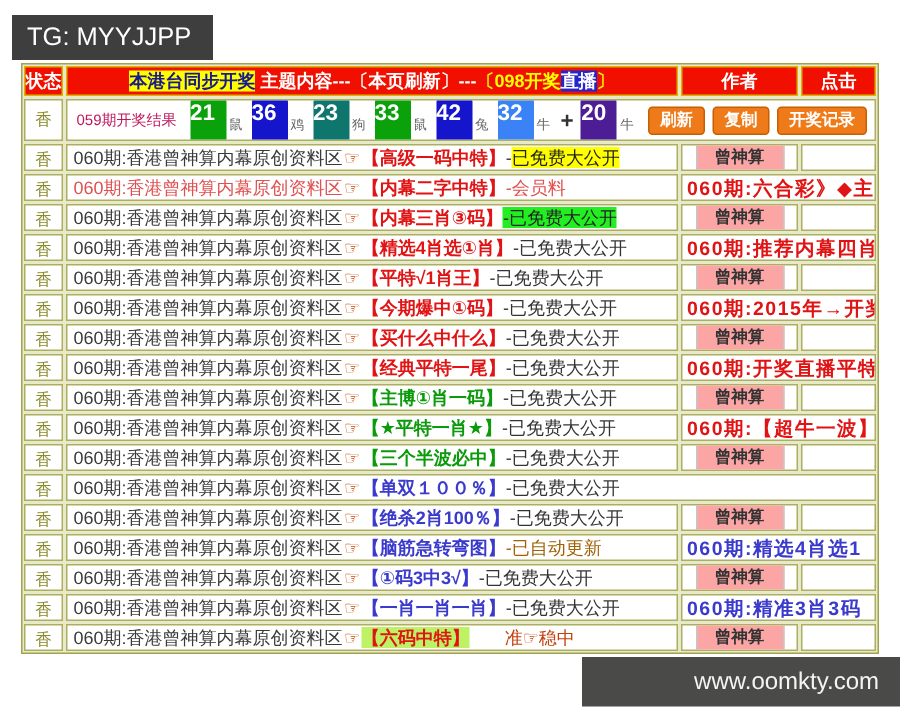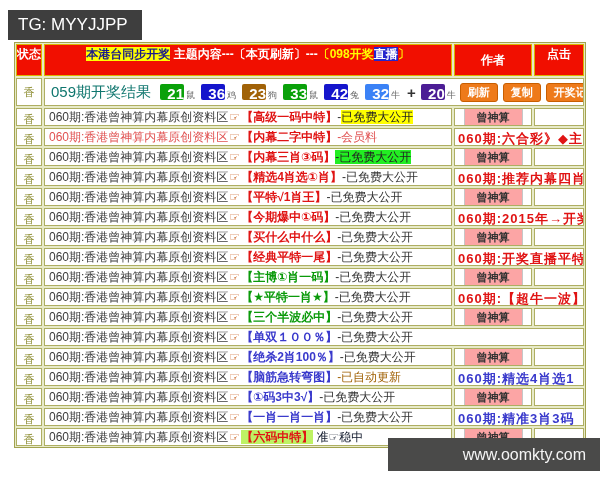--- a/index.html
+++ b/index.html
@@ -22,32 +22,32 @@
   .row:last-child { margin-bottom:0; }
   .cell { background:#ffffff; border:1px solid #aeae62; overflow:hidden; }
   .c-status { width:26px; flex:0 0 26px; text-align:center; }
   .c-content { flex:1 1 auto; padding-left:4px; white-space:nowrap; }
   .c-author { width:78px; flex:0 0 78px; display:flex; align-items:center; justify-content:center; }
   .c-clicks { width:50px; flex:0 0 50px; text-align:center; }
   .c-promo { width:130px; flex:0 0 130px; white-space:nowrap; padding-left:3px; }
 
   .header-row .cell {
     background:#f10f00; border:1px solid #dcb400; color:#ffffff;
-    font-weight:bold; font-size:12px; height:32px; line-height:18px; text-align:center;
+    font-weight:bold; font-size:12px; height:20px; line-height:18px; text-align:center;
   }
   .header-row .c-content { padding-left:0; }
 
   .result-row .cell { height:28px; }
   .result-row .c-main {
     flex:1 1 auto; display:flex; align-items:center; padding-left:6px; white-space:nowrap;
   }
-  .res-label { font-size:15px; color:#0f766e; margin-right:7px; }
+  .res-label { font-size:10px; color:#be185d; margin-right:7px; }
   .ball {
-    display:inline-block; min-width:24px; height:16px; line-height:20px;
-    color:#ffffff; font-size:15px; font-weight:bold; text-align:right;
+    display:inline-block; min-width:24px; height:29px; line-height:20px;
+    color:#ffffff; font-size:15px; font-weight:bold; text-align:left;
     border-radius:2px; margin-left:2px;
   }
   .zodiac { font-size:9px; color:#666; margin:0 4px 0 2px; align-self:flex-end; padding-bottom:3px; }
   .plus { font-size:15px; font-weight:bold; color:#333; margin:0 3px; }
   .btns { margin-left:auto; display:flex; gap:5px; padding-right:5px; }
   .obtn {
     background:#ee7a1a; border:1px solid #c85e00; border-radius:3px;
     color:#fff; font-size:11px; font-weight:bold; padding:3px 7px; line-height:1;
     cursor:pointer;
   }
@@ -88,21 +88,21 @@
     </div>
 
     <div class="row result-row" id="result-row">
         <div class="cell c-status"><span class="sicon" style="line-height: 26px;">香</span></div>
         <div class="cell c-main">
           <span class="res-label">059期开奖结果</span>
           <span class="ball" style="background: rgb(10, 161, 10);">21</span>
           <span class="zodiac">鼠</span>
           <span class="ball" style="background: rgb(21, 21, 204);">36</span>
           <span class="zodiac">鸡</span>
-          <span class="ball" style="background: #a16207;">23</span>
+          <span class="ball" style="background: #0f766e;">23</span>
           <span class="zodiac">狗</span>
           <span class="ball" style="background: rgb(10, 161, 10);">33</span>
           <span class="zodiac">鼠</span>
           <span class="ball" style="background: rgb(21, 21, 204);">42</span>
           <span class="zodiac">兔</span>
           <span class="ball" style="background: #3b82f6;">32</span>
           <span class="zodiac">牛</span>
           <span class="plus">+</span>
           <span class="ball" style="background: #4c1d95;">20</span>
           <span class="zodiac">牛</span>
@@ -213,21 +213,21 @@
           </div>
           <div class="cell c-clicks"><span class="clk">超高</span></div>
         </div>
         <div class="row trow">
           <div class="cell c-status"><span class="sicon">香</span></div>
           <div class="cell c-content"><span class="pre" style="color: rgb(58, 58, 58);">060期:香港曾神算内幕原创资料区</span><span class="ptr" style="color: rgb(195, 74, 0);">☞</span><span class="brk" style="color: rgb(58, 58, 204);">【一肖一肖一肖】</span><span class="tail" style="color: rgb(51, 51, 51);">-已免费大公开</span></div>
           <div class="cell c-promo"><span class="promo-text" style="color: rgb(58, 58, 204);">060期:精准3肖3码</span></div>
         </div>
         <div class="row trow">
           <div class="cell c-status"><span class="sicon">香</span></div>
-          <div class="cell c-content"><span class="pre" style="color: rgb(58, 58, 58);">060期:香港曾神算内幕原创资料区</span><span class="ptr" style="color: rgb(195, 74, 0);">☞</span><span class="brk" style="color: rgb(224, 20, 20); background: #bef264;">【六码中特】</span><span class="tail" style="color: #0f172a;"> 准☞稳中</span></div>
+          <div class="cell c-content"><span class="pre" style="color: rgb(58, 58, 58);">060期:香港曾神算内幕原创资料区</span><span class="ptr" style="color: rgb(195, 74, 0);">☞</span><span class="brk" style="color: rgb(224, 20, 20); background: #bef264;">【六码中特】</span><span class="tail" style="color: #c2410c; padding-left: 20px;"> 准☞稳中</span></div>
           <div class="cell c-author">
             <span class="abox">曾神算</span>
           </div>
           <div class="cell c-clicks"><span class="clk">超高</span></div>
         </div>
       </div>
   </div>
 
   <div class="site-bar">www.oomkty.com</div>
 </div>

